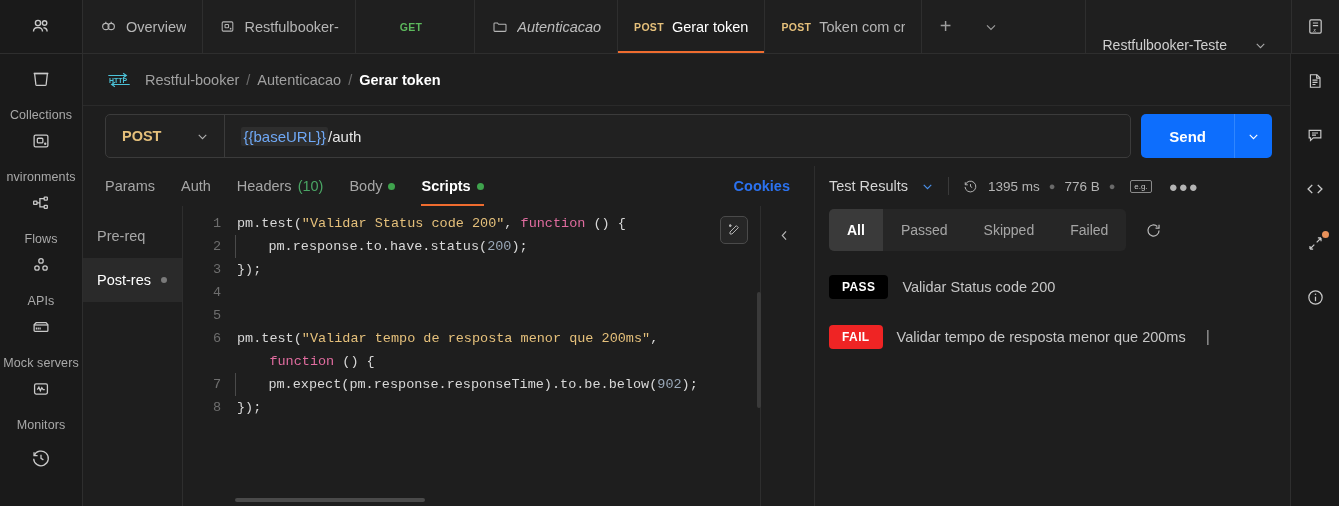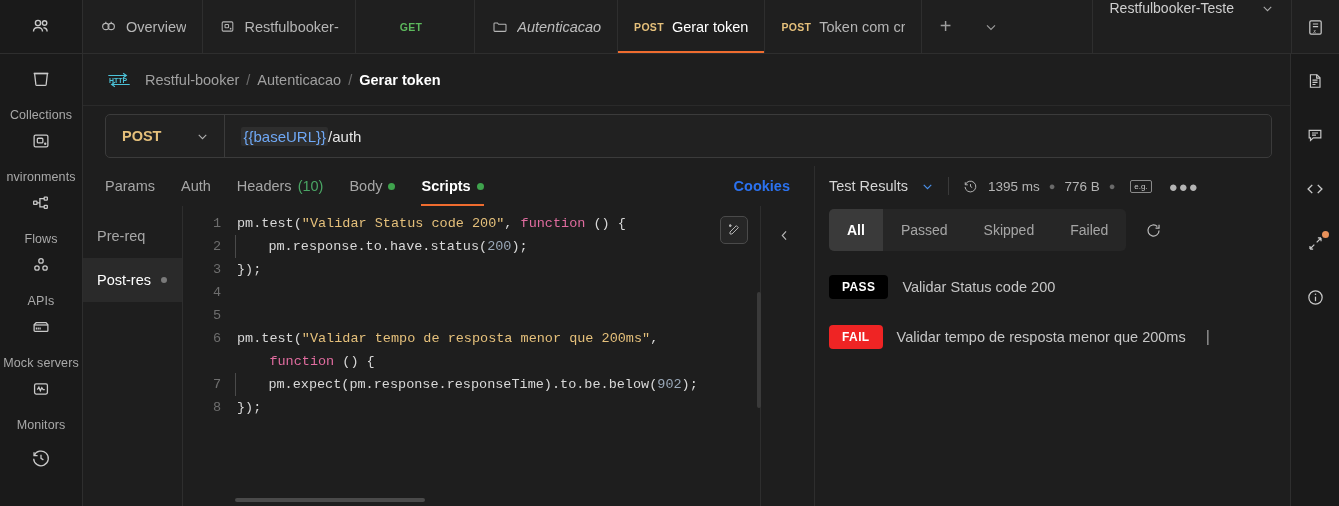--- a/index.html
+++ b/index.html
@@ -76,22 +76,23 @@
     font-size: 10.5px; font-weight: bold; letter-spacing: .3px;
   }
   .m-get  { color: #5cb85c; }
   .m-post { color: #e5c07b; }
   .tab-plus, .tab-caret {
     display: flex; align-items: center; justify-content: center;
     width: 46px; color: #9d9d9d; cursor: pointer; font-size: 20px;
   }
   .tabbar-right {
     margin-left: auto;
-    display: flex; align-items: flex-start;
+    display: flex; align-items: flex-end;
     border-left: 1px solid #2e2e2e;
+    gap: 7px;
   }
   .env-select {
     display: flex; align-items: center; gap: 26px;
     padding: 0 16px; font-size: 14px; color: #cfcfcf;
     cursor: pointer; white-space: nowrap;
   }
   .env-icon-btn {
     width: 48px; height: 54px;
     display: flex; align-items: center; justify-content: center;
     border-left: 1px solid #2e2e2e; cursor: pointer;
@@ -521,20 +522,28 @@
               <span>POST</span>
               <span>
                 <svg width="15" height="15" viewBox="0 0 24 24" fill="none" stroke="#b0b0b0" stroke-width="1.7">
                     <path d="M6 9.5l6 6 6-6"></path>
                   </svg>
               </span>
             </div>
             <div class="url-text">
               <span class="var-chip">{{baseURL}}</span>
                 <span> /auth</span>
+            </div>
+          </div>
+          <div class="send-wrap">
+            <button class="send-btn">Send</button>
+            <div class="send-caret">
+              <svg width="15" height="15" viewBox="0 0 24 24" fill="none" stroke="#fff" stroke-width="1.8">
+                  <path d="M6 9.5l6 6 6-6"></path>
+                </svg>
             </div>
           </div>
         </div>
 
         <div class="split">
 
           <div class="req-pane">
             <div class="subtabs">
               <div class="subtab">
                 <span>Params</span>

